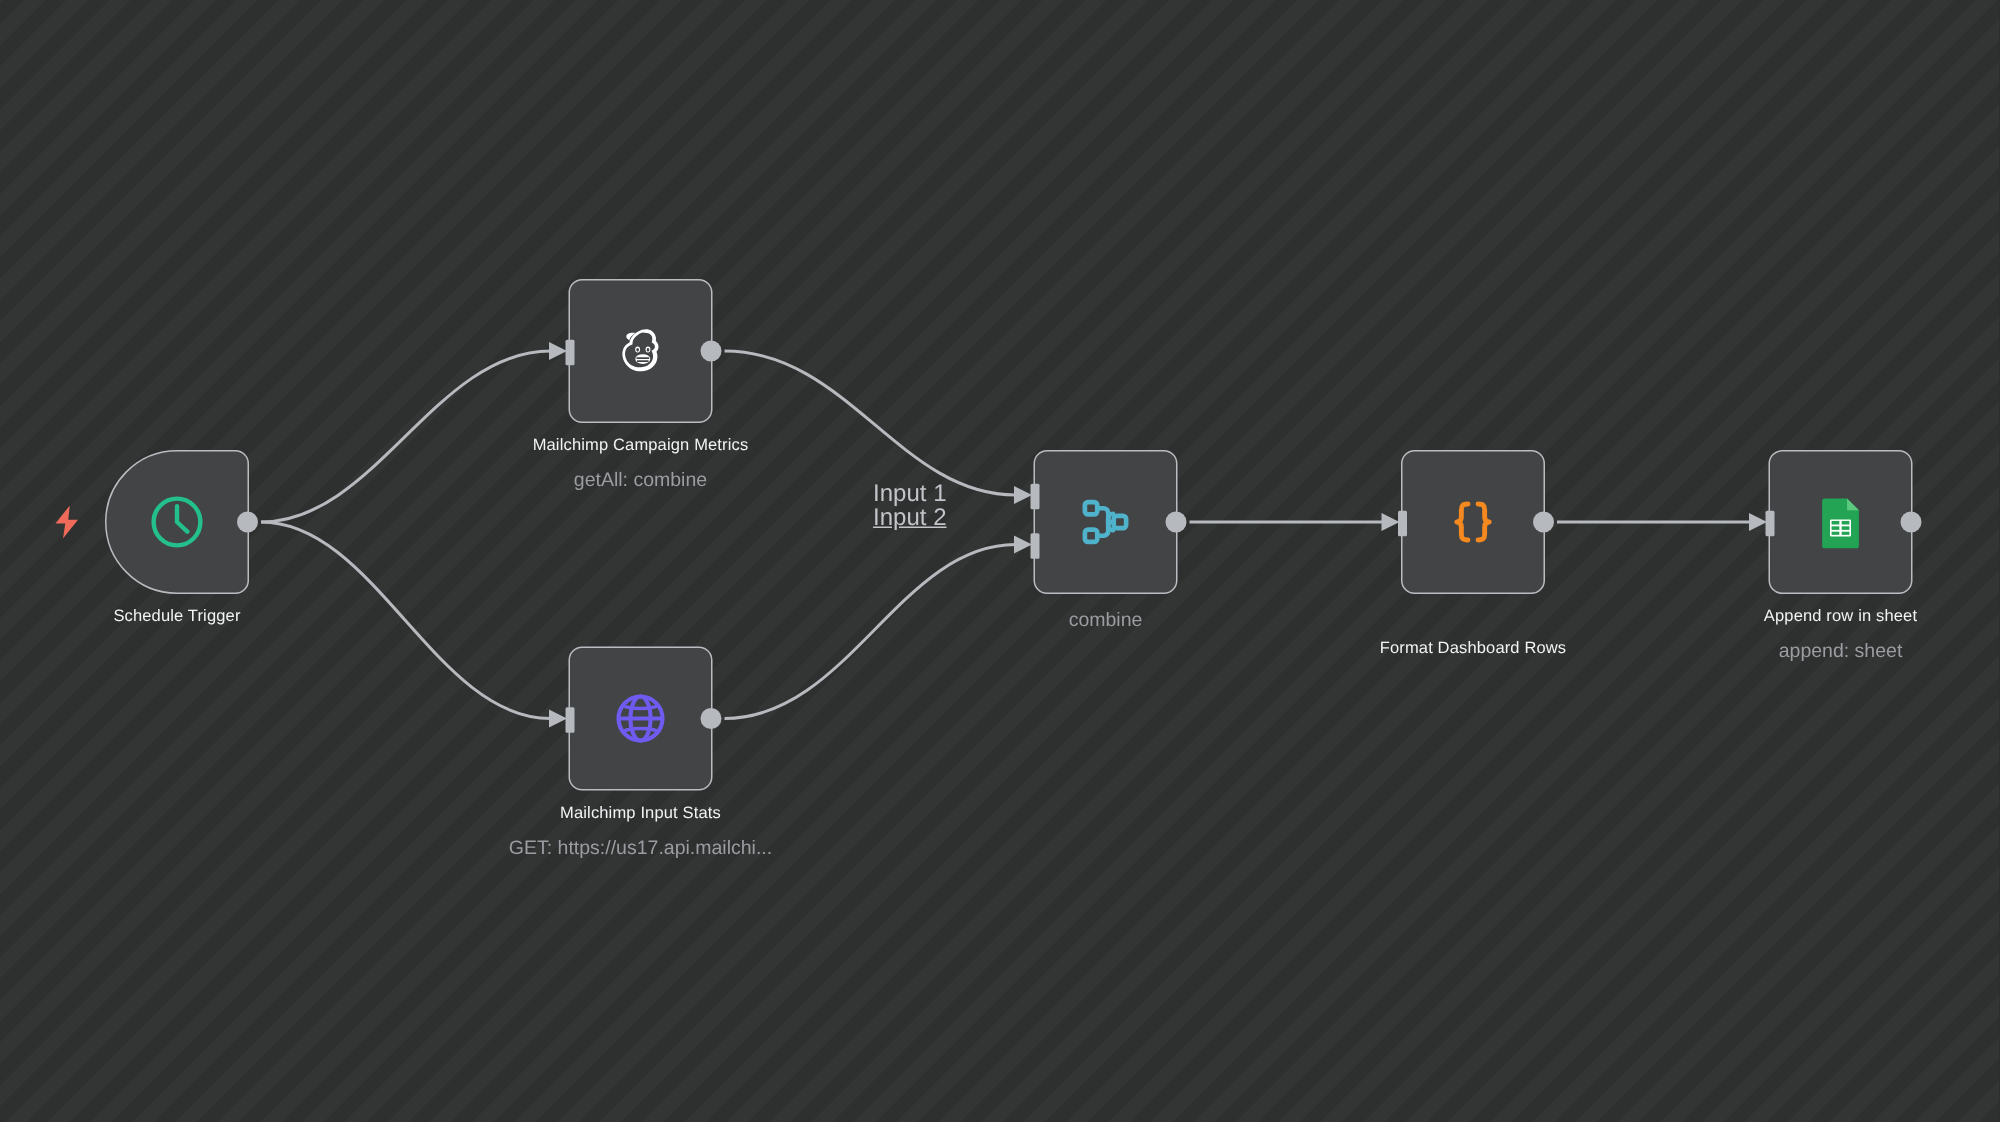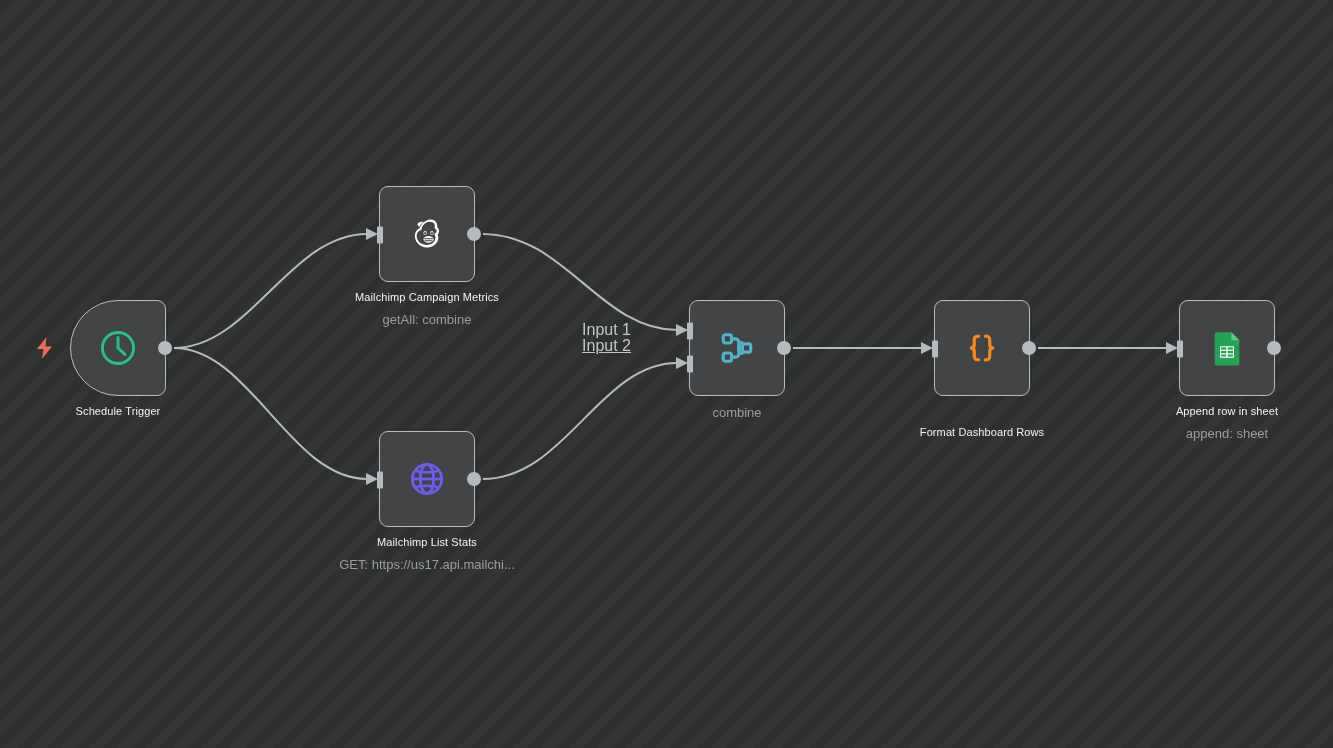--- a/index.html
+++ b/index.html
@@ -220,21 +220,21 @@
         <circle cx="24" cy="24" r="16" fill="none" stroke="#6f5bf0" stroke-width="3"></circle>
         <ellipse cx="24" cy="24" rx="7.3" ry="16" fill="none" stroke="#6f5bf0" stroke-width="3"></ellipse>
         <line x1="8" y1="24" x2="40" y2="24" stroke="#6f5bf0" stroke-width="3"></line>
         <path d="M11.5 14.6 C16 17.4 32 17.4 36.5 14.6" fill="none" stroke="#6f5bf0" stroke-width="2.6"></path>
         <path d="M11.5 33.4 C16 30.6 32 30.6 36.5 33.4" fill="none" stroke="#6f5bf0" stroke-width="2.6"></path>
       </svg>
     </div>
     <div class="out-dot"></div>
   </div>
   <div class="caption" style="left:427px; top:532px;">
-    <div class="title">Mailchimp List Stats</div>
+    <div class="title">Mailchimp Input Stats</div>
     <div class="subtitle">GET: https://us17.api.mailchi...</div>
   </div>
 
   <div class="input-label" style="left:561px; top:330px; width:70px;">Input 1</div>
   <div class="input-label" style="left:561px; top:346px; width:70px;text-decoration:underline;">Input 2</div>
   <div class="node" style="left:689px; top:300px;">
     <div class="in-plug" style="top:30px;"></div>
     <div class="in-plug" style="top:63px;"></div>
     <div class="node-icon">
       <svg viewBox="0 0 48 48" width="44" height="44">

